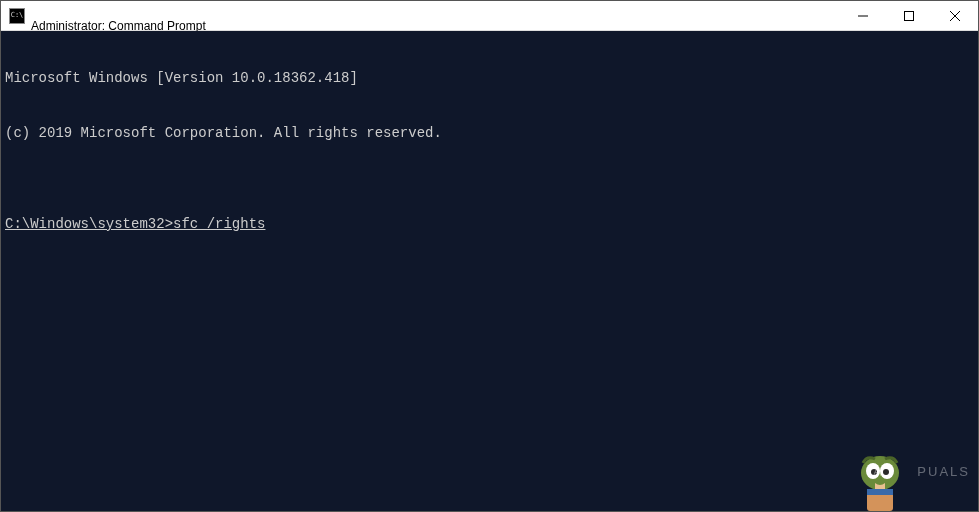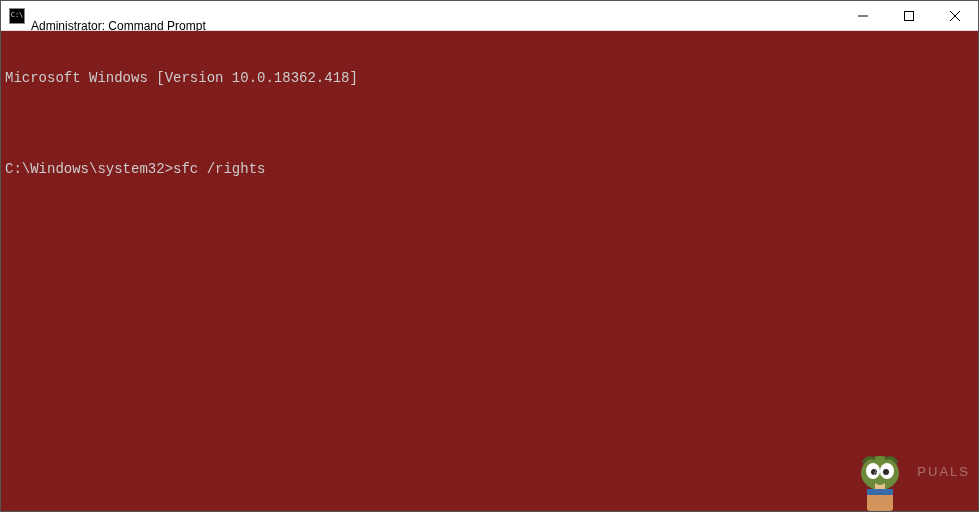--- a/index.html
+++ b/index.html
@@ -70,35 +70,36 @@
       background: transparent;
       border: none;
       cursor: pointer;
     }
     .titlebar-btn svg {
       width: 10px;
       height: 10px;
     }
     .terminal {
       flex: 1;
-      background: #7f1d1d;
+      background: #0f172a;
       color: #cccccc;
       font-family: Consolas, "Courier New", monospace;
       font-size: 14px;
       line-height: 1.3;
       padding: 2px 4px;
       white-space: pre;
       overflow: hidden;
       position: relative;
     }
     .terminal-line {
       display: block;
     }
     .prompt-line {
       display: flex;
+      text-decoration: underline;
     }
     .cursor {
       display: inline-block;
       width: 8px;
       height: 15px;
       background: #cccccc;
       margin-left: 2px;
       vertical-align: text-bottom;
       opacity: 0;
     }
@@ -146,20 +147,21 @@
         <svg viewBox="0 0 10 10">
           <line x1="0" y1="0" x2="10" y2="10" stroke="#000" stroke-width="1"></line>
           <line x1="10" y1="0" x2="0" y2="10" stroke="#000" stroke-width="1"></line>
         </svg>
       </button>
     </div>
   </div>
 
   <div class="terminal">
     <span class="terminal-line">Microsoft Windows [Version 10.0.18362.418]</span>
+    <span class="terminal-line">(c) 2019 Microsoft Corporation. All rights reserved.</span>
     <span class="terminal-line"></span>
     <span class="prompt-line"><span>C:\Windows\system32&gt;</span><span>sfc /rights</span><span class="cursor"></span></span>
 
     <svg class="mascot" viewBox="0 0 55 60">
       <ellipse cx="27" cy="22" rx="19" ry="17" fill="#6a8a3a"></ellipse>
       <ellipse cx="20" cy="20" rx="7" ry="8" fill="#fff"></ellipse>
       <ellipse cx="34" cy="20" rx="7" ry="8" fill="#fff"></ellipse>
       <circle cx="21" cy="21" r="3" fill="#2a2a2a"></circle>
       <circle cx="33" cy="21" r="3" fill="#2a2a2a"></circle>
       <path d="M10 12 Q14 4 22 8" stroke="#4a6428" stroke-width="3" fill="none"></path>

